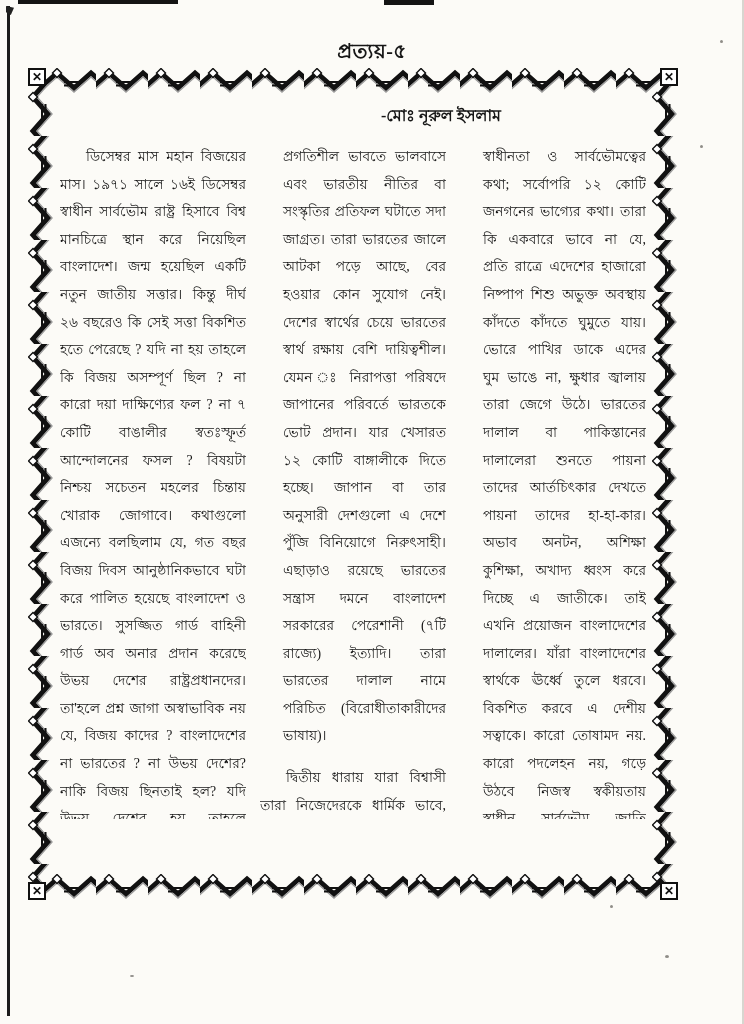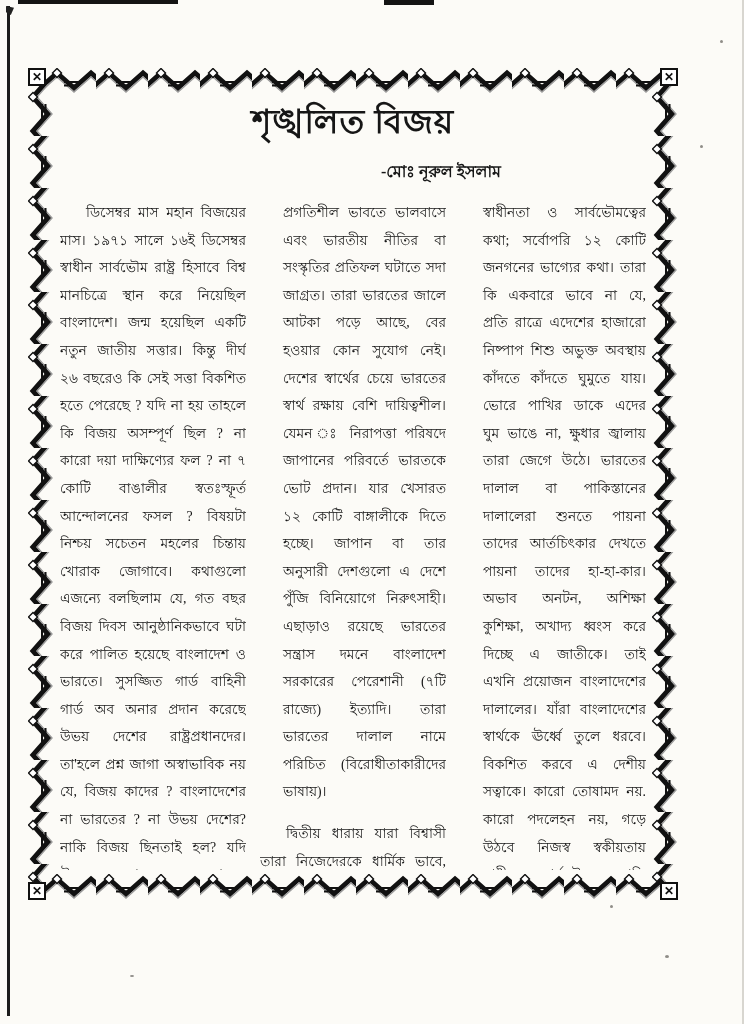--- a/index.html
+++ b/index.html
@@ -66,20 +66,21 @@
   <div class="scan-line-top-a"></div>
   <div class="scan-line-top-b"></div>
   <div class="scan-mark-tl"></div>
   <div class="scan-line-right"></div>
   <div class="speck" style="left:610px;top:905px;width:3px;height:3px"></div>
   <div class="speck" style="left:665px;top:955px;width:4px;height:3px"></div>
   <div class="speck" style="left:130px;top:975px;width:4px;height:2px"></div>
   <div class="speck" style="left:700px;top:145px;width:3px;height:3px"></div>
   <div class="speck" style="left:720px;top:40px;width:3px;height:3px"></div>
 
+  <div class="page-header">প্রত্যয়-৫</div>
 
   <div class="frame">
 
     <svg width="0" height="0" style="position:absolute">
       <defs>
         <pattern id="zzh" width="52" height="26" patternUnits="userSpaceOnUse">
           <path d="M-4,20 L13,5 L30,20 L47,5 L64,20" fill="none" stroke="#111" stroke-width="5" stroke-linejoin="miter"></path>
           <path d="M-4,24 L13,9 L30,24 L47,9 L64,24" fill="none" stroke="#9a9a9a" stroke-width="1.4"></path>
           <rect x="9.8" y="1.8" width="6.4" height="6.4" transform="rotate(45 13 5)" fill="#fff" stroke="#111" stroke-width="1.4"></rect>
           <path d="M20,14 h14 M20,17.5 h14" stroke="#111" stroke-width="2"></path>
@@ -113,21 +114,20 @@
           <rect width="100%" height="100%" fill="url(#zzv)"></rect>
         </svg>
     </div>
 
     <div class="corner tl">✕</div>
     <div class="corner tr">✕</div>
     <div class="corner bl">✕</div>
     <div class="corner br">✕</div>
 
     <div class="content">
-      <h1 class="article-title">শৃঙ্খলিত বিজয়</h1>
       <div class="byline">-মোঃ নূরুল ইসলাম</div>
       <div class="columns">
         <div class="col">
             <p>ডিসেম্বর মাস মহান বিজয়ের মাস। ১৯৭১ সালে ১৬ই ডিসেম্বর স্বাধীন সার্বভৌম রাষ্ট্র হিসাবে বিশ্ব মানচিত্রে স্থান করে নিয়েছিল বাংলাদেশ। জন্ম হয়েছিল একটি নতুন জাতীয় সত্তার। কিন্তু দীর্ঘ ২৬ বছরেও কি সেই সত্তা বিকশিত হতে পেরেছে ? যদি না হয় তাহলে কি বিজয় অসম্পূর্ণ ছিল ? না কারো দয়া দাক্ষিণ্যের ফল ? না ৭ কোটি বাঙালীর স্বতঃস্ফূর্ত আন্দোলনের ফসল ? বিষয়টা নিশ্চয় সচেতন মহলের চিন্তায় খোরাক জোগাবে। কথাগুলো এজন্যে বলছিলাম যে, গত বছর বিজয় দিবস আনুষ্ঠানিকভাবে ঘটা করে পালিত হয়েছে বাংলাদেশ ও ভারতে। সুসজ্জিত গার্ড বাহিনী গার্ড অব অনার প্রদান করেছে উভয় দেশের রাষ্ট্রপ্রধানদের। তা'হলে প্রশ্ন জাগা অস্বাভাবিক নয় যে, বিজয় কাদের ? বাংলাদেশের না ভারতের ? না উভয় দেশের? নাকি বিজয় ছিনতাই হল? যদি উভয় দেশের হয় তাহলে সার্বভৌমত্ব থাকে কোথায়? আমাদের সেনাবাহিনীও তো বসনিয়ায় রক্ত দিয়েছে- কিন্তু আমরা তো তাদের বিজয়ে অংশিদার হতে পারিনি। তবে আমরা কেন স্বেচ্ছায় আরেকজনকে বিজয়ের ভাগ দিচ্ছি?</p>
           </div>
         <div class="col">
             <p class="noindent">প্রগতিশীল ভাবতে ভালবাসে এবং ভারতীয় নীতির বা সংস্কৃতির প্রতিফল ঘটাতে সদা জাগ্রত। তারা ভারতের জালে আটকা পড়ে আছে, বের হওয়ার কোন সুযোগ নেই। দেশের স্বার্থের চেয়ে ভারতের স্বার্থ রক্ষায় বেশি দায়িত্বশীল। যেমন ঃ নিরাপত্তা পরিষদে জাপানের পরিবর্তে ভারতকে ভোট প্রদান। যার খেসারত ১২ কোটি বাঙ্গালীকে দিতে হচ্ছে। জাপান বা তার অনুসারী দেশগুলো এ দেশে পুঁজি বিনিয়োগে নিরুৎসাহী। এছাড়াও রয়েছে ভারতের সন্ত্রাস দমনে বাংলাদেশ সরকারের পেরেশানী (৭টি রাজ্যে) ইত্যাদি। তারা ভারতের দালাল নামে পরিচিত (বিরোধীতাকারীদের ভাষায়)।</p>
             <p>দ্বিতীয় ধারায় যারা বিশ্বাসী তারা নিজেদেরকে ধার্মিক ভাবে, যদিও মসজিদ/মন্দিরে পা মাড়ায় না। নিজেদের বাংলাদেশী সংস্কৃতির প্রবক্তা মনে করে শুধুমাত্র রাজনৈতিক ফায়দা লোটার জন্য। মুখে ভারতের বিরোধীতা করে গোপনে ভারতকে সেলামী দান করে এবং সর্বোপরি পাকিস্তানের সাথে সখ্যতা গড়ে তুলে এক জটিল রাজনৈতিক সংস্কৃতির উপহার দিয়েছে। দীর্ঘদিন ক্ষমতায় থাকার পরও পার্শ্ববর্তী রাষ্ট্রের সাথে বহু অমিমাংসিত বিষয়ের নিষ্পত্তি করতে ব্যর্থ হয়েছে। এরা পাকিস্তানের দালাল নামে খ্যাত (প্রথমোক্তদের ভাষায়)।</p>
           </div>
         <div class="col">

